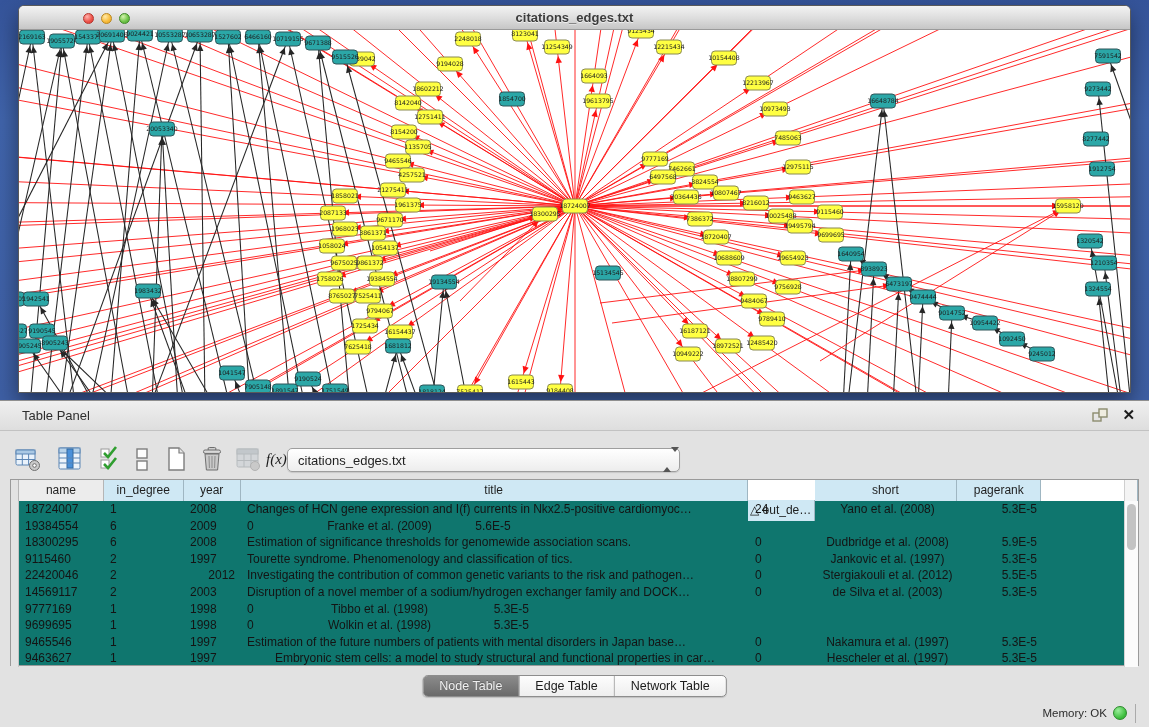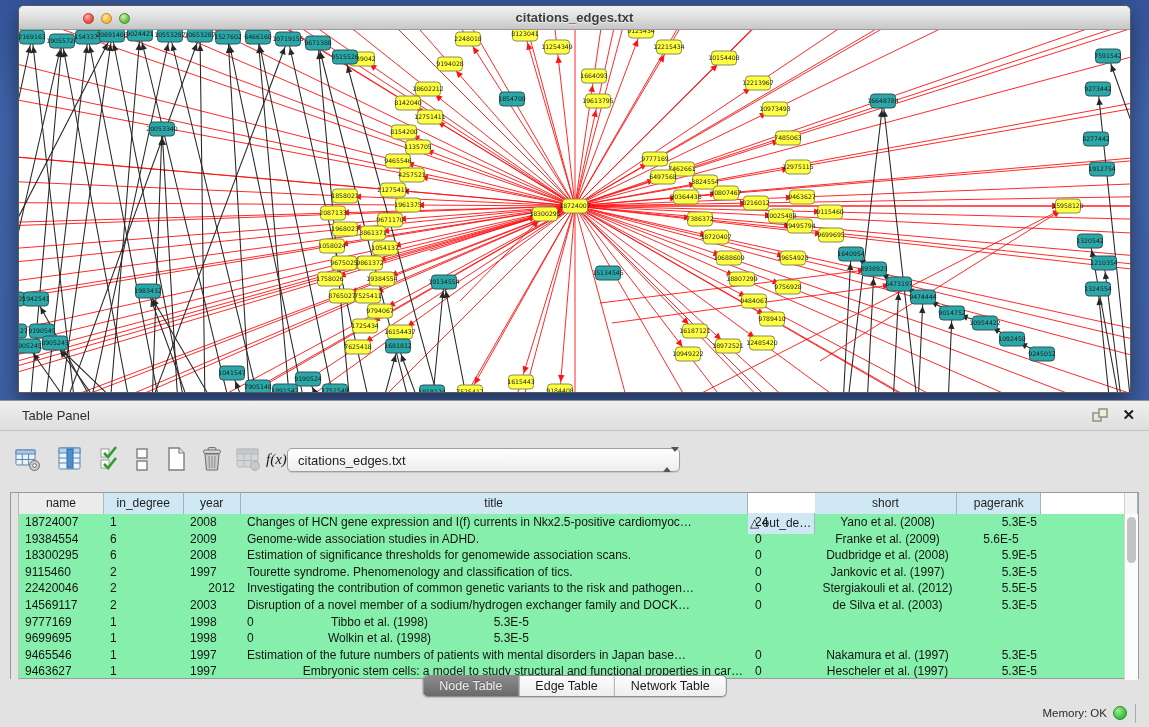--- a/index.html
+++ b/index.html
@@ -44,22 +44,22 @@
   .combo { position:absolute; left:287px; top:9px; width:393px; height:24px;
            background:linear-gradient(180deg,#ffffff,#ededed);
            border:1px solid #9e9e9e; border-radius:5px;
            box-shadow:0 1px 1px rgba(0,0,0,.12); font-size:13px; color:#1f1f1f; }
   .combo .combo-text { position:absolute; left:10px; top:4px; }
   .combo .combo-arrows { position:absolute; right:7px; top:3px; width:9px; }
   .combo .arr { width:0; height:0; border-left:4px solid transparent; border-right:4px solid transparent; margin:2px 0; }
   .arr-up { border-bottom:5px solid #555; }
   .arr-dn { border-top:5px solid #555; }
 
-  .table-wrap { position:absolute; left:10px; top:91px; width:1129px; height:187px;
-                background:#86efac; border:1px solid #9a9a9a; display:flex; flex-direction:column; }
+  .table-wrap { position:absolute; left:10px; top:78px; width:1129px; height:187px;
+                background:#0f766e; border:1px solid #9a9a9a; display:flex; flex-direction:column; }
   .thead { display:flex; height:21px; background:#fff; border-bottom:1px solid #8f8f8f; flex:0 0 21px; }
   .th { height:21px; line-height:20px; font-size:12px; color:#1e1e1e; text-align:center;
         background:#cfe8f4; border-right:1px solid #9fb6c2; overflow:hidden; white-space:nowrap; }
   .th-name { background:#ececec; border-right:1px solid #b5b5b5; }
   .th-gutter { width:8px; background:#e3e3e3; border-right:1px solid #b5b5b5; }
   .th-filler { width:83px; background:#fff; border-right:none; }
   .th-sb { width:14px; background:#f4f4f4; border-left:1px solid #cfcfcf; }
   .tbody { position:relative; flex:1; display:flex; }
   .rows { flex:1; }
   .tr { display:flex; height:16.6px; }
@@ -990,21 +990,20 @@
               <div class="td" style="width: 508px; text-align: left;">Changes of HCN gene expression and I(f) currents in Nkx2.5-positive cardiomyoc…</div>
               <div class="td" style="width: 67px; text-align: left;">24</div>
               <div class="td" style="width: 143px; text-align: center;">Yano et al. (2008)</div>
               <div class="td" style="width: 84px; text-align: right;">5.3E-5</div>
             </div>
             <div class="tr">
               <div class="td td-gutter"></div>
               <div class="td" style="width: 85px; text-align: left;">19384554</div>
               <div class="td" style="width: 80px; text-align: left;">6</div>
               <div class="td" style="width: 57px; text-align: left;">2009</div>
-              <div class="td" style="width: 508px; text-align: left;">Genome-wide association studies in ADHD.</div>
               <div class="td" style="width: 67px; text-align: left;">0</div>
               <div class="td" style="width: 143px; text-align: center;">Franke et al. (2009)</div>
               <div class="td" style="width: 84px; text-align: center;">5.6E-5</div>
             </div>
             <div class="tr">
               <div class="td td-gutter"></div>
               <div class="td" style="width: 85px; text-align: left;">18300295</div>
               <div class="td" style="width: 80px; text-align: left;">6</div>
               <div class="td" style="width: 57px; text-align: left;">2008</div>
               <div class="td" style="width: 508px; text-align: left;">Estimation of significance thresholds for genomewide association scans.</div>
@@ -1068,21 +1067,21 @@
               <div class="td" style="width: 508px; text-align: left;">Estimation of the future numbers of patients with mental disorders in Japan base…</div>
               <div class="td" style="width: 67px; text-align: left;">0</div>
               <div class="td" style="width: 143px; text-align: center;">Nakamura et al. (1997)</div>
               <div class="td" style="width: 84px; text-align: right;">5.3E-5</div>
             </div>
             <div class="tr">
               <div class="td td-gutter"></div>
               <div class="td" style="width: 85px; text-align: left;">9463627</div>
               <div class="td" style="width: 80px; text-align: left;">1</div>
               <div class="td" style="width: 57px; text-align: left;">1997</div>
-              <div class="td" style="width: 508px; text-align: right;">Embryonic stem cells: a model to study structural and functional properties in car…</div>
+              <div class="td" style="width: 508px; text-align: center;">Embryonic stem cells: a model to study structural and functional properties in car…</div>
               <div class="td" style="width: 67px; text-align: left;">0</div>
               <div class="td" style="width: 143px; text-align: center;">Hescheler et al. (1997)</div>
               <div class="td" style="width: 84px; text-align: right;">5.3E-5</div>
             </div>
           </div>
         <div class="vscroll">
           <div class="vthumb"></div>
         </div>
       </div>
     </div>

